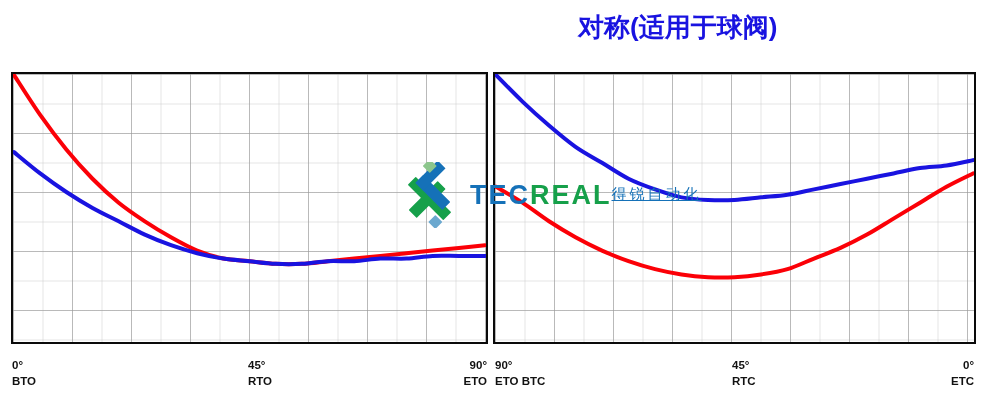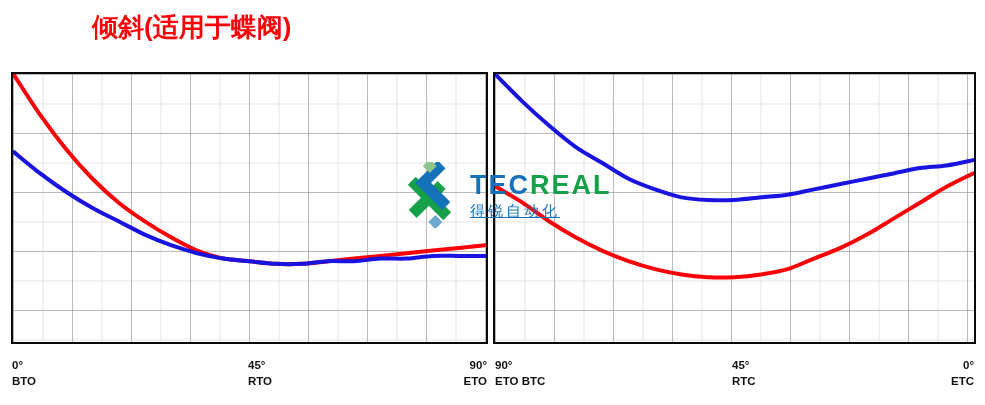--- a/index.html
+++ b/index.html
@@ -113,21 +113,20 @@
     pointer-events: none;
   }
   #logo-mark {
     width: 66px;
     height: 66px;
     flex: 0 0 66px;
   }
   #logo-text {
     margin-left: 4px;
     display: flex;
-    flex-direction: column;
     justify-content: flex-start;
   }
   #logo-wordmark {
     font-size: 27px;
     font-weight: bold;
     letter-spacing: 2px;
     line-height: 1;
     white-space: nowrap;
   }
   #logo-word-a { color: #1571b8; }
@@ -140,22 +139,22 @@
     margin-top: 4px;
     white-space: nowrap;
     text-decoration: underline;
   }
 </style>
 </head>
 <body>
 
 <div class="stage">
 
-  <div class="title" id="title-left">倾斜(适用于蝶阀)</div>
-
+
+  <div class="title" id="title-right">对称(适用于球阀)</div>
 
   <div class="panel" id="panel-left">
     <svg id="svg-left" width="477" height="272" viewBox="0 0 477 272">
         <path d="M 3.00 3.00 C 7.36 9.65, 20.44 30.49, 29.17 42.90 C 37.89 55.31, 46.61 66.84, 55.33 77.48 C 64.06 88.12, 72.78 97.87, 81.50 106.74 C 90.22 115.61, 98.94 123.59, 107.67 130.68 C 116.39 137.77, 125.11 143.54, 133.83 149.30 C 142.56 155.06, 151.28 160.38, 160.00 165.26 C 168.72 170.14, 177.44 175.01, 186.17 178.56 C 194.89 182.11, 203.61 184.77, 212.33 186.54 C 221.06 188.31, 229.78 188.31, 238.50 189.20 C 247.22 190.09, 255.94 191.42, 264.67 191.86 C 273.39 192.30, 282.11 192.30, 290.83 191.86 C 299.56 191.42, 308.28 190.09, 317.00 189.20 C 325.72 188.31, 334.44 187.43, 343.17 186.54 C 351.89 185.65, 360.61 184.77, 369.33 183.88 C 378.06 182.99, 386.78 182.11, 395.50 181.22 C 404.22 180.33, 412.94 179.45, 421.67 178.56 C 430.39 177.67, 439.11 176.79, 447.83 175.90 C 456.56 175.01, 469.64 173.68, 474.00 173.24" class="curve" stroke="#fb0007" fill="none" stroke-width="4" stroke-linecap="round"></path>
         <path d="M 3.00 80.14 C 7.36 83.69, 20.44 94.77, 29.17 101.42 C 37.89 108.07, 46.61 114.28, 55.33 120.04 C 64.06 125.80, 72.78 131.12, 81.50 136.00 C 90.22 140.88, 98.94 144.87, 107.67 149.30 C 116.39 153.73, 125.11 158.61, 133.83 162.60 C 142.56 166.59, 151.28 170.14, 160.00 173.24 C 168.72 176.34, 177.44 179.00, 186.17 181.22 C 194.89 183.44, 203.61 185.21, 212.33 186.54 C 221.06 187.87, 229.78 188.31, 238.50 189.20 C 247.22 190.09, 255.94 191.42, 264.67 191.86 C 273.39 192.30, 282.11 192.30, 290.83 191.86 C 299.56 191.42, 308.28 189.64, 317.00 189.20 C 325.72 188.76, 334.44 189.64, 343.17 189.20 C 351.89 188.76, 360.61 186.98, 369.33 186.54 C 378.06 186.10, 386.78 186.98, 395.50 186.54 C 404.22 186.10, 412.94 184.32, 421.67 183.88 C 430.39 183.44, 439.11 183.88, 447.83 183.88 C 456.56 183.88, 469.64 183.88, 474.00 183.88" class="curve" stroke="#1913e0" fill="none" stroke-width="4" stroke-linecap="round"></path>
       </svg>
   </div>
 
   <div class="panel" id="panel-right">
     <svg id="svg-right" width="483" height="272" viewBox="0 0 483 272">

